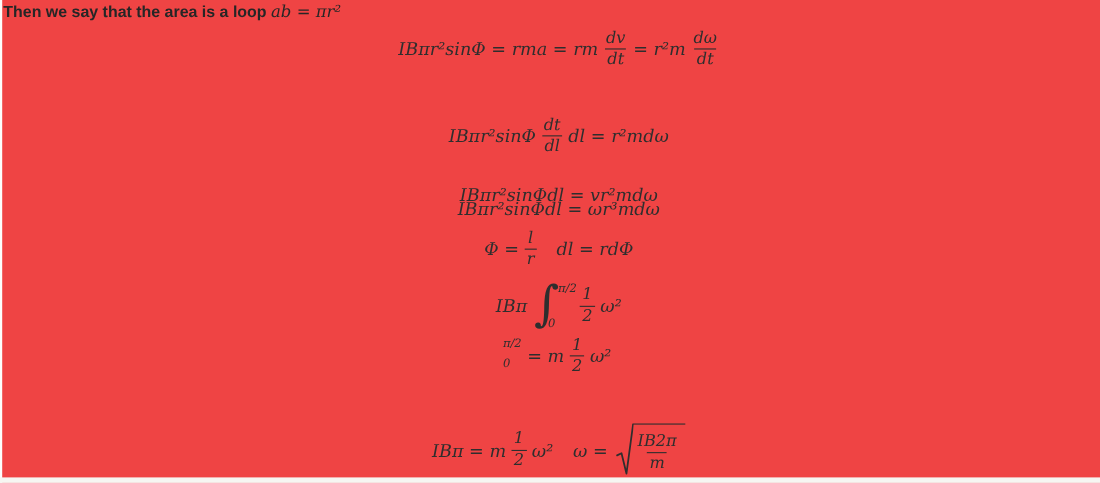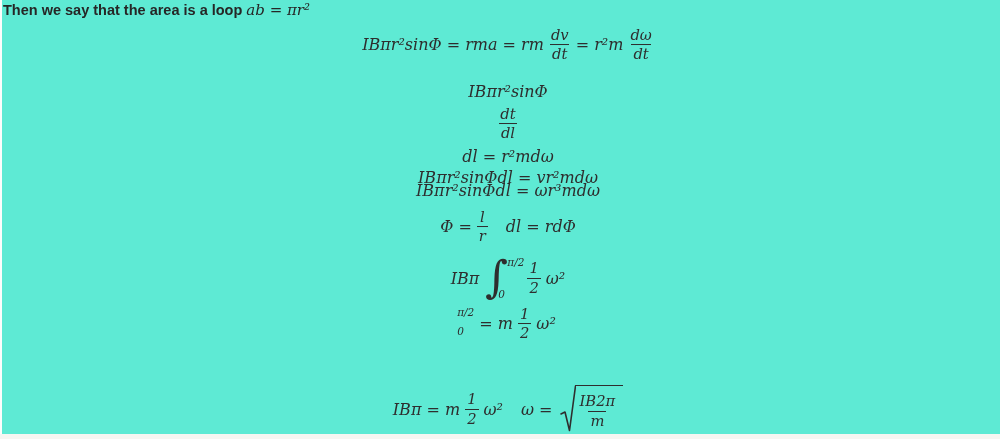--- a/index.html
+++ b/index.html
@@ -21,21 +21,21 @@
     font-weight:500; font-size:15px;
   }
 
   .eq {
     position:absolute; left:16px; right:0;
     display:flex; justify-content:center; align-items:center; gap:5px;
     font-size:16px; font-style:italic; white-space:pre;
     transform:translateY(-50%);
   }
   .eq1 { top:45px; }
-  .eq2 { top:124px;flex-direction:column; }
+  .eq2 { top:124px; }
   .eq3 { top:177px; }
   .eq4 { top:190px;justify-content:center; }
   .eq5 { top:227px; }
   .eq6 { top:278px; }
   .eq7 { top:324px; }
   .eq8 { top:409px; }
 
   .frac {
     display:inline-flex; flex-direction:column; align-items:center;
     font-size:0.92em; line-height:1.12; text-align:right;
@@ -63,21 +63,21 @@
   .sqrt { display:inline-flex; align-items:stretch; margin-left:2px; }
   .sqrt svg { display:block; }
   .radicand {
     border-top:1.6px solid #2e2e2e; margin-left:-1px;
     padding:3px 6px 0 3px; display:flex; align-items:center;
   }
 </style>
 </head>
 <body>
 
-<div class="page" style="background: #5eead4; color: rgb(46, 46, 46);">
+<div class="page" style="background: #ef4444; color: rgb(46, 46, 46);">
   <div class="edge-left"></div>
   <div class="edge-bottom"></div>
 
   <div class="intro"><span>Then we say that the area is a loop </span><span class="intro-math">ab = πr²</span></div>
 
   <div class="eq eq1">
     <span>IBπr²sinΦ = rma = rm</span>
     <span class="frac">
       <span class="num">dv</span>
       <span class="den">dt</span>

